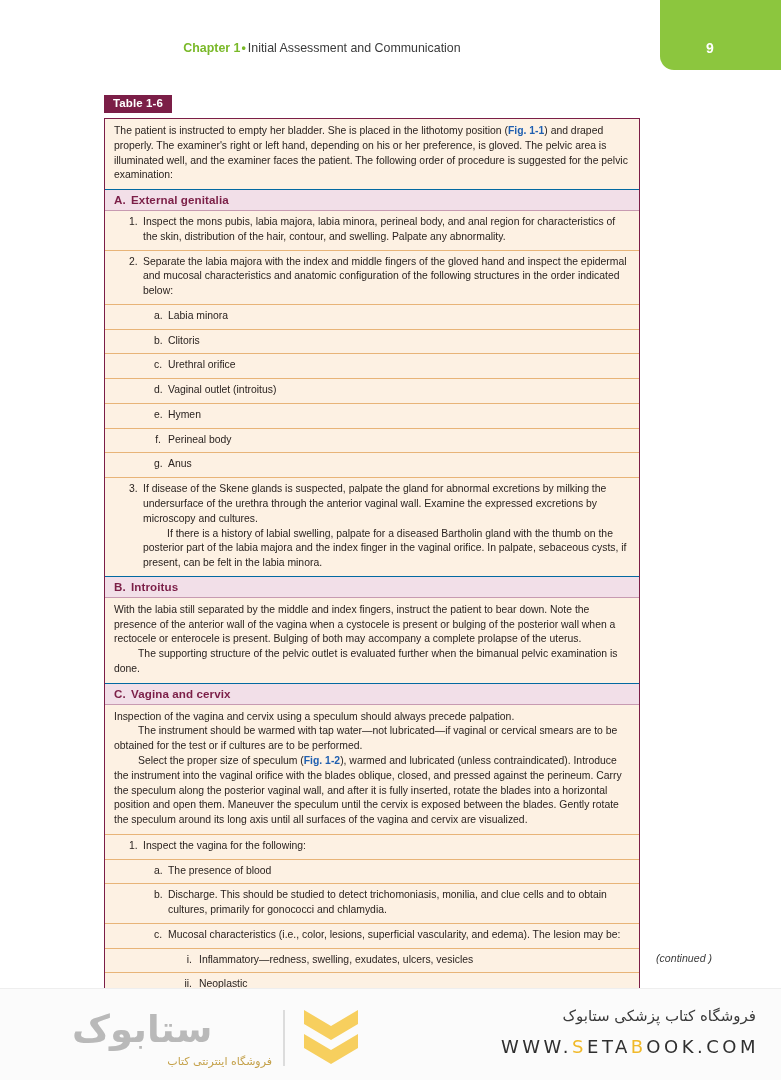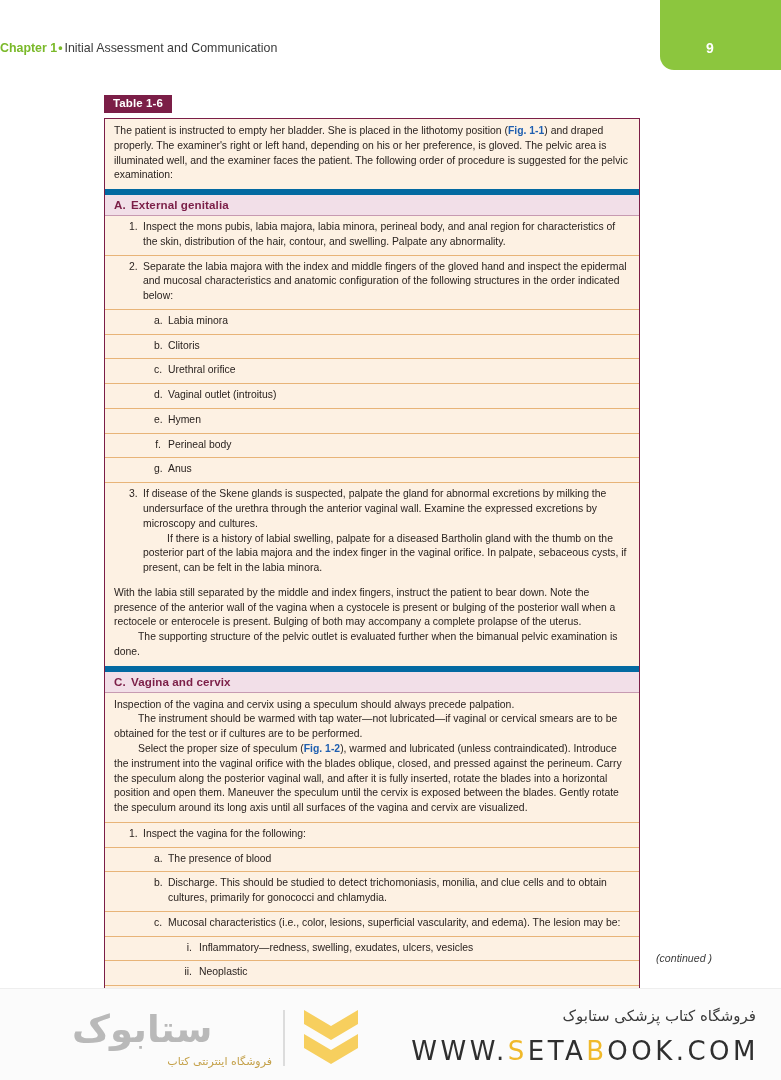--- a/index.html
+++ b/index.html
@@ -36,21 +36,21 @@
     color: #ffffff;
     font-size: 14px;
     font-weight: bold;
     letter-spacing: .2px;
   }
   .runhead {
     position: absolute;
     top: 41px;
     left: 0px;
     width: 644px;
-    text-align: left;
+    text-align: center;
     font-size: 12.4px;
     color: #3b3b3b;
     white-space: nowrap;
   }
   .runhead .chap {
     color: #7ab929;
     font-weight: bold;
   }
   .runhead .sep {
     color: #7ab929;
@@ -99,21 +99,21 @@
   .row {
     font-size: 10.4px;
     line-height: 1.42;
     color: #2a2320;
     padding: 4px 9px 5px 9px;
     background: #fdf1e3;
   }
   .row.sep-top { border-top: 1px solid #e8b478; }
   .sec-head {
     background: #f2dfe8;
-    border-top: 6px solid #0369a1;
+    border-top: 1px solid #0369a1;
     border-bottom: 1px solid #c79ab1;
     color: #7b1e47;
     font-size: 11.6px;
     font-weight: bold;
     padding: 3px 9px 4px 9px;
     letter-spacing: .1px;
   }
   .sec-head .lbl { display: inline-block; width: 17px; }
   .intro {
     padding: 5px 9px 6px 9px;
@@ -201,21 +201,21 @@
     font-size: 15px;
     color: #3a3a3a;
     direction: rtl;
     text-align: center;
     font-family: "DejaVu Sans", sans-serif;
   }
   .wm-url {
     position: absolute;
     right: 22px;
     top: 1036px;
-    font-size: 26px;
+    font-size: 18px;
     letter-spacing: 3.5px;
     color: #2f2f2f;
     font-family: "DejaVu Sans", sans-serif;
     white-space: nowrap;
     text-align: right;
   }
   .wm-url .hl { color: #f0b92a; }
 </style>
 </head>
 <body>
@@ -283,20 +283,23 @@
     </div>
 
     <div class="row li lvl1 sep-top">
       <span class="mk">3.</span>
       <span class="tx">
         <span>If disease of the Skene glands is suspected, palpate the gland for abnormal excretions by milking the undersurface of the urethra through the anterior vaginal wall. Examine the expressed excretions by microscopy and cultures.</span>
         <span class="pindent">If there is a history of labial swelling, palpate for a diseased Bartholin gland with the thumb on the posterior part of the labia majora and the index finger in the vaginal orifice. In palpate, sebaceous cysts, if present, can be felt in the labia minora.</span>
       </span>
     </div>
 
+    <div class="sec-head">
+      <span class="lbl">B.</span><span>Introitus</span>
+    </div>
     <div class="row intro">
       <span>With the labia still separated by the middle and index fingers, instruct the patient to bear down. Note the presence of the anterior wall of the vagina when a cystocele is present or bulging of the posterior wall when a rectocele or enterocele is present. Bulging of both may accompany a complete prolapse of the uterus.</span>
       <span class="pindent">The supporting structure of the pelvic outlet is evaluated further when the bimanual pelvic examination is done.</span>
     </div>
 
     <div class="sec-head">
       <span class="lbl">C.</span><span>Vagina and cervix</span>
     </div>
     <div class="row intro">
       <span>Inspection of the vagina and cervix using a speculum should always precede palpation.</span>

